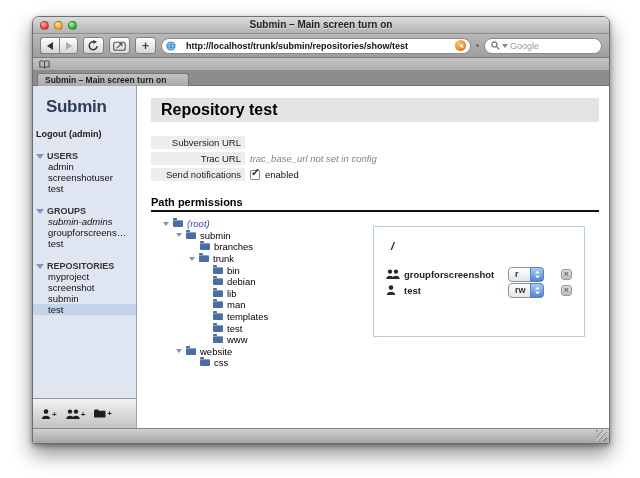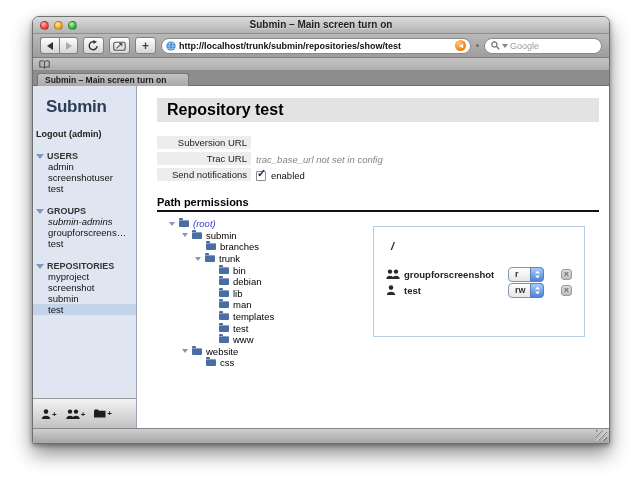--- a/index.html
+++ b/index.html
@@ -30,21 +30,21 @@
   .chromebtn { height:17px; background:linear-gradient(#fefefe,#d6d6d6);
                border:1px solid #808080; display:flex; align-items:center; justify-content:center;
                padding:0; cursor:default; }
   .navgroup .chromebtn:first-child { width:19px; border-radius:3px 0 0 3px; border-right:none; }
   .navgroup .chromebtn:last-child  { width:19px; border-radius:0 3px 3px 0; }
   .tri-left  { width:0; height:0; border-top:4px solid transparent; border-bottom:4px solid transparent; border-right:6px solid #333; }
   .tri-right { width:0; height:0; border-top:4px solid transparent; border-bottom:4px solid transparent; border-left:6px solid #ababab; }
   .tbtn { width:21px; border-radius:3px; font-size:11px; color:#333; }
   .plus-glyph { font-size:12px; font-weight:bold; color:#444; line-height:10px; }
   .addressbar { flex:1; height:16px; background:#fff; border:1px solid #8a8a8a; border-radius:9px;
-                display:flex; align-items:center; gap:3px; padding:0 4px; overflow:hidden; }
+                display:flex; align-items:center; gap:10px; padding:0 4px; overflow:hidden; }
   .url { font-size:9px; font-weight:bold; color:#111; white-space:nowrap; }
   .snapback { margin-left:auto; width:11px; height:11px; border-radius:50%; flex:0 0 11px;
               background:radial-gradient(circle at 35% 30%, #ffc97d, #f68b1f 55%, #d96c00);
               display:flex; align-items:center; justify-content:center; }
   .field-sep { width:3px; height:3px; border-radius:50%; background:#6e6e6e; flex:0 0 3px; }
   .searchfield { width:118px; height:16px; background:#fff; border:1px solid #8a8a8a;
                  border-radius:9px; display:flex; align-items:center; gap:2px; padding:0 6px; }
   .chevdown { width:0; height:0; border-left:3px solid transparent; border-right:3px solid transparent;
               border-top:4px solid #888; }
   .sph { font-size:9px; color:#9a9a9a; }
@@ -71,24 +71,24 @@
           border-top:5px solid #8295ba; }
   .sec-item { display:block; padding:0 0 0 15px; line-height:11px; color:#111; text-decoration:none; }
   .sec-item.selected { background:#c2d3ea; }
   .sec-item.italic { font-style:italic; }
   .sidebar-footer { position:absolute; left:0; right:0; bottom:0; height:30px;
                     background:linear-gradient(#f3f3f3,#c2c2c2); border-top:1px solid #979797;
                     display:flex; align-items:center; gap:9px; padding-left:8px; }
   .footicon { display:flex; align-items:flex-end; gap:1px; }
   .footplus { font-size:8px; font-weight:bold; color:#222; line-height:8px; }
 
-  .main { flex:1; position:relative; padding:12px 10px 0 20px; overflow:hidden; }
+  .main { flex:1; position:relative; padding:12px 10px 0 14px; overflow:hidden; }
   .page-title { background:#e3e3e3; height:24px; line-height:24px; padding-left:10px;
                 font-size:16px; font-weight:bold; color:#000; margin-bottom:14px; }
-  .frow { display:flex; align-items:flex-end; margin-bottom:3px; font-size:9.5px; }
+  .frow { display:flex; align-items:center; margin-bottom:3px; font-size:9.5px; }
   .flabel { width:94px; text-align:right; background:#ededed; padding:1px 4px 1px 2px; color:#222; }
   .fvalue { margin-left:5px; display:flex; align-items:center; gap:3px; color:#111; }
   .link { color:#2233cc; text-decoration:none; }
   .muted { font-style:italic; color:#848484; }
   .checkbox { width:10px; height:10px; border:1px solid #8a8a8a; background:#fff; position:relative;
               border-radius:1px; margin-right:2px; }
   .checkbox .mark { position:absolute; left:0px; top:-5px; font-size:11px; font-weight:bold; color:#1c2c50; }
   .section-title { margin-top:15px; font-size:11px; font-weight:bold; color:#000;
                    border-bottom:2px solid #111; padding-bottom:2px; }
   .bottom-area { position:relative; margin-top:6px; }

